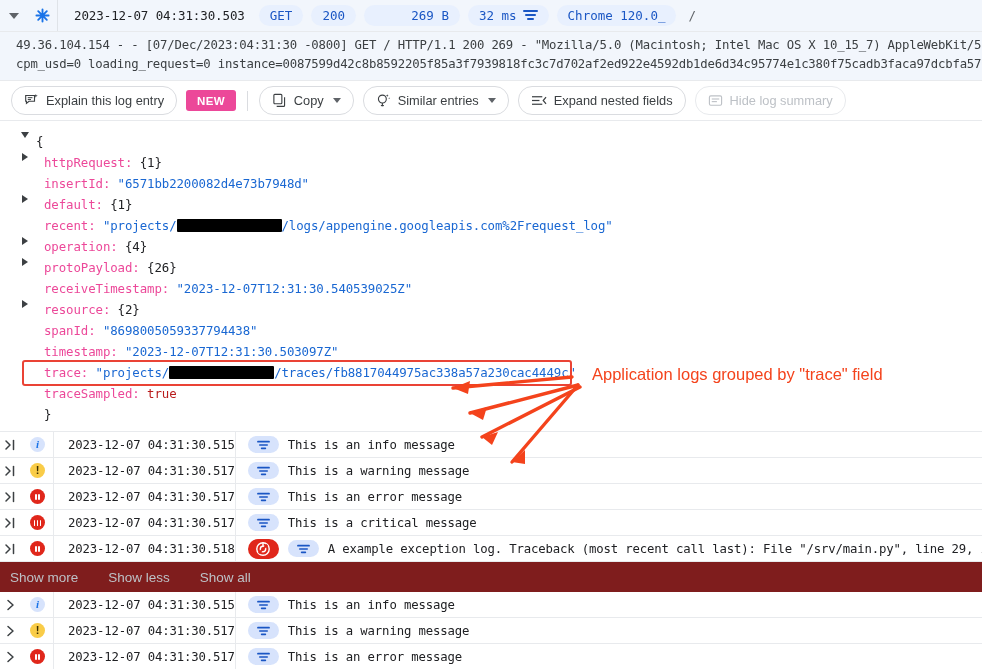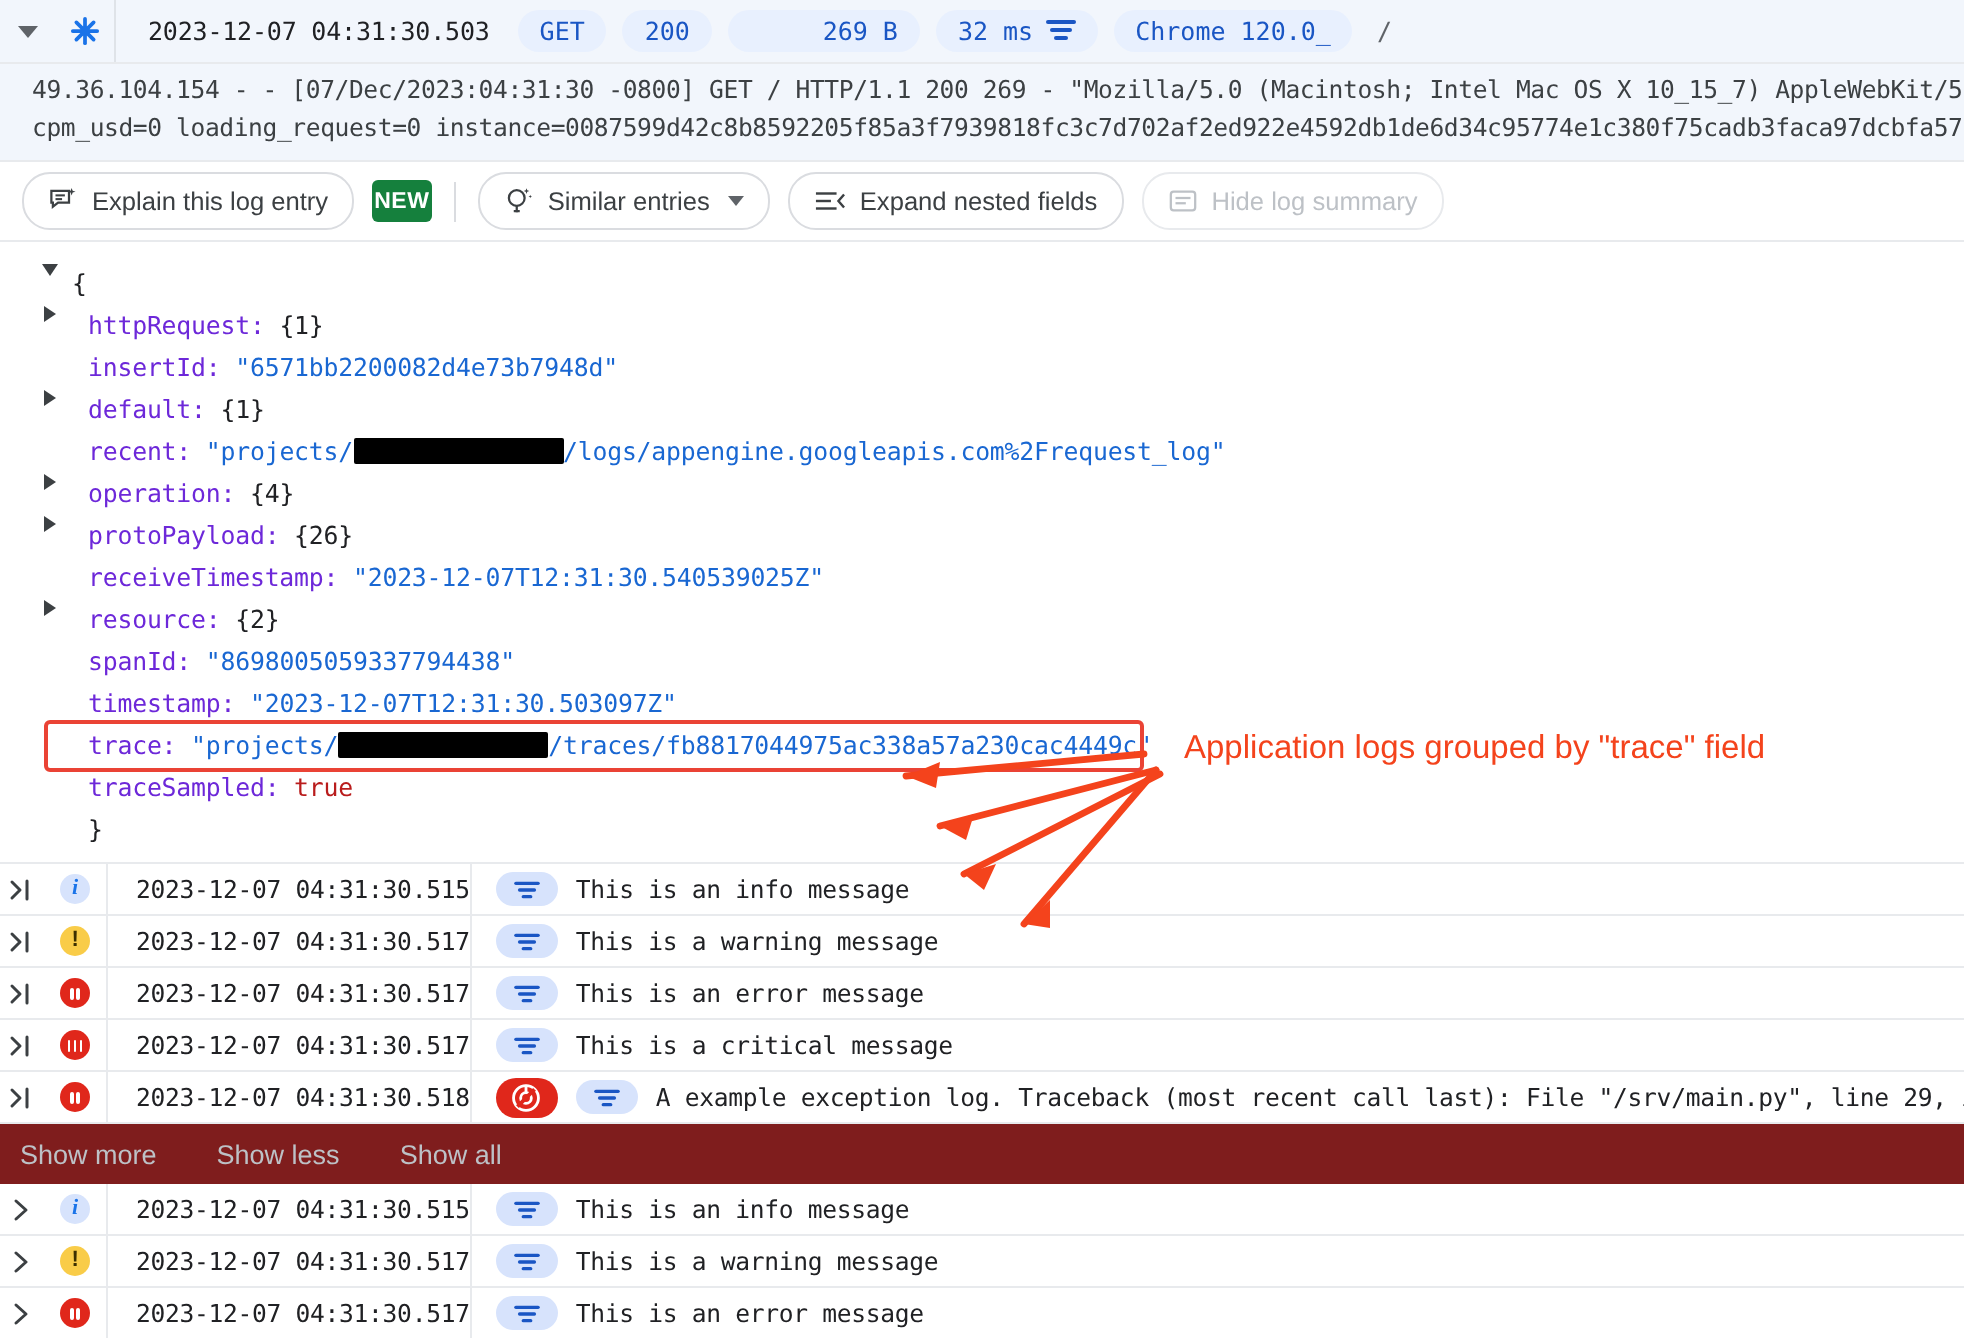--- a/index.html
+++ b/index.html
@@ -44,38 +44,38 @@
 
   
   .toolbar{display:flex;align-items:center;height:39px;padding:0 0 0 11px;gap:9px;
            border-bottom:1px solid #e8eaed;background:#fff;}
   .btn{
     display:inline-flex;align-items:center;gap:7px;height:27px;padding:0 12px;border:1px solid #dadce0;
     border-radius:14px;background:#fff;font-size:12.8px;color:#3c4043;white-space:nowrap;cursor:pointer;
   }
   .btn.disabled{color:#bdc1c6;border-color:#e8eaed;cursor:default;}
   .badge-new{
-    display:inline-flex;align-items:center;justify-content:center;background:#15803d;color:#fff;
-    font-size:11.5px;font-weight:700;letter-spacing:.3px;height:21px;padding:0 1px;border-radius:3px;
+    display:inline-flex;align-items:center;justify-content:center;background:#ec4899;color:#fff;
+    font-size:11.5px;font-weight:700;letter-spacing:.3px;height:21px;padding:0 11px;border-radius:3px;
   }
   .divider-v{width:1px;height:20px;background:#dadce0;margin:0 2px;}
   .tri-down{width:0;height:0;border-left:4px solid transparent;border-right:4px solid transparent;
             border-top:5px solid #5f6368;margin-left:2px;}
   svg{display:block;}
 
   
   .json{padding:10px 0 6px 14px;font-family:"DejaVu Sans Mono","Liberation Mono",monospace;
         font-size:12.4px;line-height:21px;color:#202124;letter-spacing:-.1px;}
   .jrow{display:flex;align-items:flex-start;white-space:nowrap;height:21px;position:relative;}
   .jarrow{width:22px;flex:0 0 22px;display:flex;align-items:center;justify-content:center;padding-top:1px;}
   .tri-right{width:0;height:0;border-top:4.5px solid transparent;border-bottom:4.5px solid transparent;
              border-left:6px solid #3c4043;}
   .tri-open{width:0;height:0;border-left:4.5px solid transparent;border-right:4.5px solid transparent;
             border-top:6px solid #3c4043;}
-  .key{color:#6d28d9;}
+  .key{color:#ec4899;}
   .val-str{color:#1967d2;}
   .val-bool{color:#b91c1c;}
   .punct{color:#202124;}
   .redact{display:inline-block;background:#000;height:13px;vertical-align:-2px;border-radius:1px;}
   .trace-box{
     position:absolute;border:2px solid #ea4335;border-radius:3px;pointer-events:none;
   }
 
   
   .rows{border-top:1px solid #e8eaed;}
@@ -162,20 +162,30 @@
           <path d="M1.8 2.6h9.4v6.2H5.4L2.6 11V8.8H1.8z" fill="none" stroke="#3c4043" stroke-width="1.2"></path>
           <path d="M12.6 1l.55 1.5L14.7 3l-1.55.5L12.6 5l-.55-1.5L10.5 3l1.55-.5z" fill="#3c4043"></path>
           <line x1="4" y1="5" x2="9" y2="5" stroke="#3c4043" stroke-width="1.1"></line>
           <line x1="4" y1="7" x2="7.5" y2="7" stroke="#3c4043" stroke-width="1.1"></line>
         </svg>
       </span>
       <span>Explain this log entry</span>
     </div>
     <div class="badge-new">NEW</div>
     <div class="divider-v"></div>
+    <div class="btn">
+      <span>
+        <svg width="15" height="15" viewBox="0 0 16 16">
+          <rect x="2" y="1.5" width="8.5" height="10" rx="1" fill="none" stroke="#3c4043" stroke-width="1.2"></rect>
+          <path d="M5 14.2h7.4a1 1 0 001-1V4.6" fill="none" stroke="#3c4043" stroke-width="1.2"></path>
+        </svg>
+      </span>
+      <span>Copy</span>
+      <span class="tri-down"></span>
+    </div>
     <div class="btn">
       <span>
         <svg width="15" height="15" viewBox="0 0 16 16">
           <circle cx="6.8" cy="6.4" r="4.2" fill="none" stroke="#3c4043" stroke-width="1.2"></circle>
           <line x1="6.8" y1="10.6" x2="6.8" y2="14" stroke="#3c4043" stroke-width="1.2"></line>
           <line x1="5.2" y1="13.4" x2="8.4" y2="13.4" stroke="#3c4043" stroke-width="1.2"></line>
           <path d="M12 1.2l.4 1.1 1.1.4-1.1.4-.4 1.1-.4-1.1-1.1-.4 1.1-.4z" fill="#3c4043"></path>
           <path d="M14 4.6l.25.7.7.25-.7.25-.25.7-.25-.7-.7-.25.7-.25z" fill="#3c4043"></path>
         </svg>
       </span>

